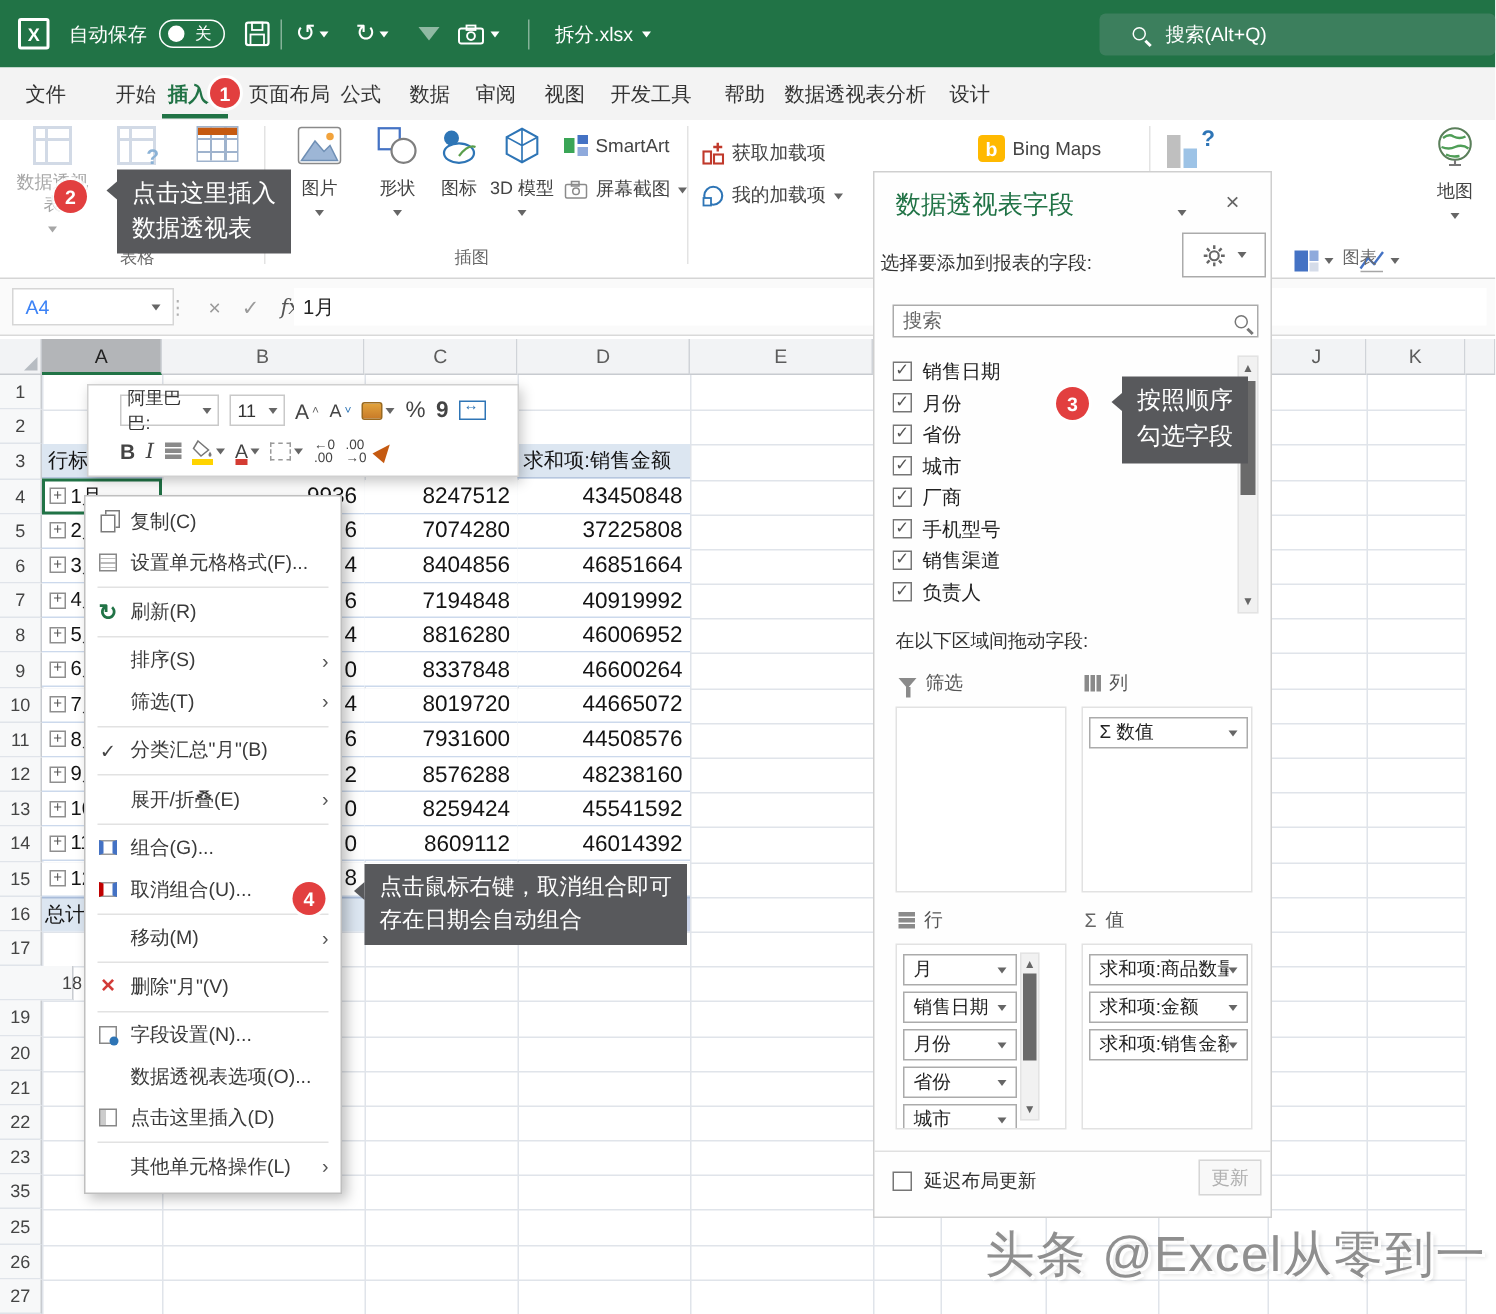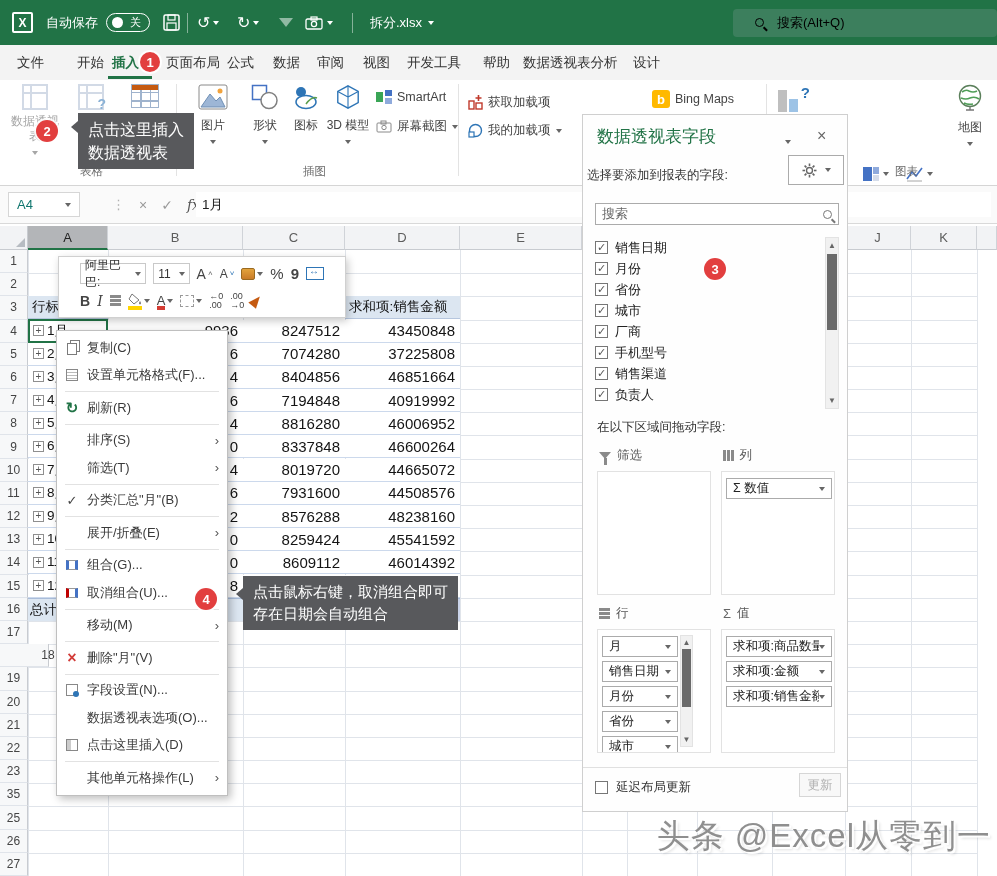--- a/index.html
+++ b/index.html
@@ -14,21 +14,21 @@
   
   #titlebar { position:absolute; left:0; top:0; width:997px; height:45px; background:#217346; color:#fff; }
   #titlebar .tb-item { position:absolute; top:0; height:45px; display:flex; align-items:center; color:#fff; font-size:13px; }
   .xl-logo { width:21px; height:21px; border:2px solid #fff; border-radius:2px; display:flex; align-items:center; justify-content:center; font-weight:bold; font-size:12px; }
   .toggle-pill { width:44px; height:19px; border:1.5px solid #fff; border-radius:10px; display:flex; align-items:center; padding:0 5px; gap:7px; }
   .toggle-dot { width:11px; height:11px; border-radius:50%; background:#fff; }
   .tb-sep { width:1px; height:20px; background:rgba(255,255,255,.45); }
   .qat-glyph { font-size:16px; line-height:1; }
   .car-w { width:0;height:0;border-left:3.5px solid transparent;border-right:3.5px solid transparent;border-top:4px solid #fff; display:inline-block; }
   .car-g { width:0;height:0;border-left:3.5px solid transparent;border-right:3.5px solid transparent;border-top:4px solid #666; display:inline-block; }
-  #tb-search { position:absolute; left:733px; top:9px; width:264px; height:28px; background:#3c7f5d; border-radius:4px; display:flex; align-items:center; padding-left:44px; font-size:13px; color:#000000; }
+  #tb-search { position:absolute; left:733px; top:9px; width:264px; height:28px; background:#3c7f5d; border-radius:4px; display:flex; align-items:center; padding-left:44px; font-size:13px; color:#ffffff; }
   .mag { width:9px; height:9px; border:1.6px solid currentColor; border-radius:50%; position:relative; display:inline-block; }
   .mag::after { content:""; position:absolute; width:5px; height:1.6px; background:currentColor; transform:rotate(45deg); left:7px; top:9px; }
   .filt { width:0;height:0;border-left:7px solid transparent;border-right:7px solid transparent;border-top:9px solid #fff; opacity:.5; position:relative; }
 
   
   #tabrow { position:absolute; left:0; top:45px; width:997px; height:35px; background:#f3f3f3; }
   .tab { position:absolute; top:0; height:35px; display:flex; align-items:center; font-size:13.5px; color:#333; }
   .tab.active { color:#217346; font-weight:bold; }
   #tab-underline { position:absolute; top:31px; height:3px; background:#217346; }
 
@@ -48,21 +48,21 @@
   .qmark { position:absolute; right:-4px; bottom:-4px; color:#2e75b6; font-size:14px; font-weight:bold; }
   .ic-table { width:28px; height:24px; border:1.5px solid #9fb3cd; background:
      linear-gradient(#c55a11,#c55a11) 0 0/100% 5px no-repeat,
      repeating-linear-gradient(to right, transparent 0 8px, #9fb3cd 8px 9.5px),
      repeating-linear-gradient(to bottom, transparent 0 7px, #9fb3cd 7px 8.5px); }
   .recbars { width:30px; height:26px; position:relative; }
   .recbars i { position:absolute; bottom:0; display:block; }
 
   
   #fbar { position:absolute; left:0; top:186px; width:997px; height:38px; background:#fafafa; border-bottom:1px solid #d9d9d9; }
-  #namebox { position:absolute; left:8px; top:6px; width:72px; height:25px; background:#fff; border:1px solid #d6d6d6; display:flex; align-items:center; padding:0 8px; font-size:13px; color:#0f766e; justify-content:space-between; }
+  #namebox { position:absolute; left:8px; top:6px; width:108px; height:25px; background:#fff; border:1px solid #d6d6d6; display:flex; align-items:center; padding:0 8px; font-size:13px; color:#3b82f6; justify-content:space-between; }
   #fx-zone { position:absolute; left:112px; top:6px; height:25px; display:flex; align-items:center; gap:14px; font-size:14px; color:#8a8a8a; }
   #f-input { position:absolute; left:196px; top:6px; width:795px; height:25px; background:#fff; display:flex; align-items:center; padding-left:6px; font-size:13.5px; color:#222; }
 
   
   #sheet { position:absolute; left:0; top:224px; width:997px; height:652px; background:#fff; }
   .colhead { position:absolute; top:2px; height:24px; background:#f2f3f5; border-right:1px solid #d0d3d8; border-bottom:1px solid #c8cbd0; color:#5c5c5c; font-size:13px; display:flex; align-items:center; justify-content:center; }
   .colhead.sel { background:#b3b5b8; color:#222; border-bottom:2px solid #217346; }
   #cornerbox { position:absolute; left:0; top:2px; width:28px; height:24px; background:#f2f3f5; border-right:1px solid #c8cbd0; border-bottom:1px solid #c8cbd0; }
   #cornerbox::after { content:""; position:absolute; right:2px; bottom:2px; border-left:9px solid transparent; border-bottom:9px solid #b7bcc2; }
   .rowhead { position:absolute; left:0; width:28px; background:#f7f8f9; border-right:1px solid #c8cbd0; border-bottom:1px solid #e0e4ea; color:#444; font-size:12px; display:flex; align-items:center; justify-content:center; }
@@ -904,20 +904,25 @@
   <div class="badge" style="left:140px; top:52px; width:20px; height:20px; z-index:31">1</div>
 
   <div class="badge" style="left:36px; top:120px">2</div>
   <div class="callout" style="left:62px; top:113px; font-size:16px; line-height:23px">
     <span class="tri" style="top:8px"></span>
     <div class="cline">点击这里插入</div>
     <div class="cline">数据透视表</div>
   </div>
 
   <div class="badge" style="left:704px; top:258px">3</div>
+  <div class="callout" style="left:732px; top:251px; font-size:16px; line-height:24px">
+    <span class="tri" style="top:11px"></span>
+    <div class="cline">按照顺序</div>
+    <div class="cline">勾选字段</div>
+  </div>
 
   <div class="badge" style="left:195px; top:588px">4</div>
   <div class="callout" style="left:227px; top:576px; font-size:15px; line-height:22px">
     <span class="tri" style="top:12px"></span>
     <div class="cline">点击鼠标右键，取消组合即可</div>
     <div class="cline">存在日期会自动组合</div>
   </div>
 
   <div id="watermark">头条 @Excel从零到一</div>
 

